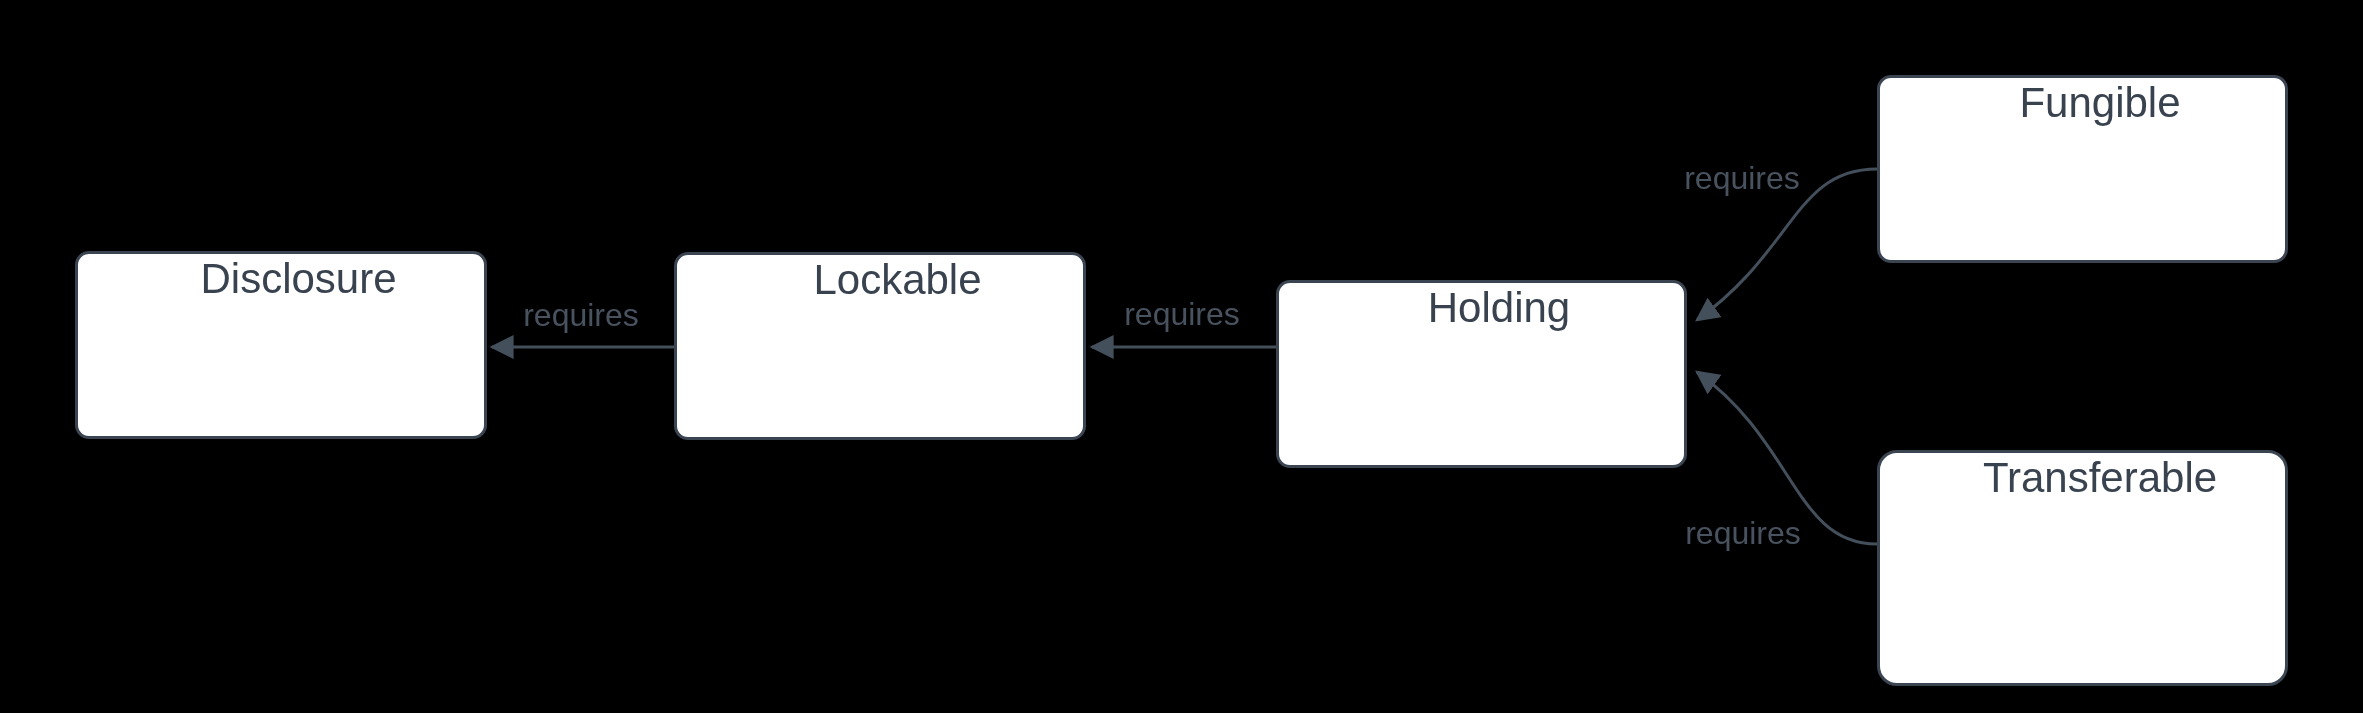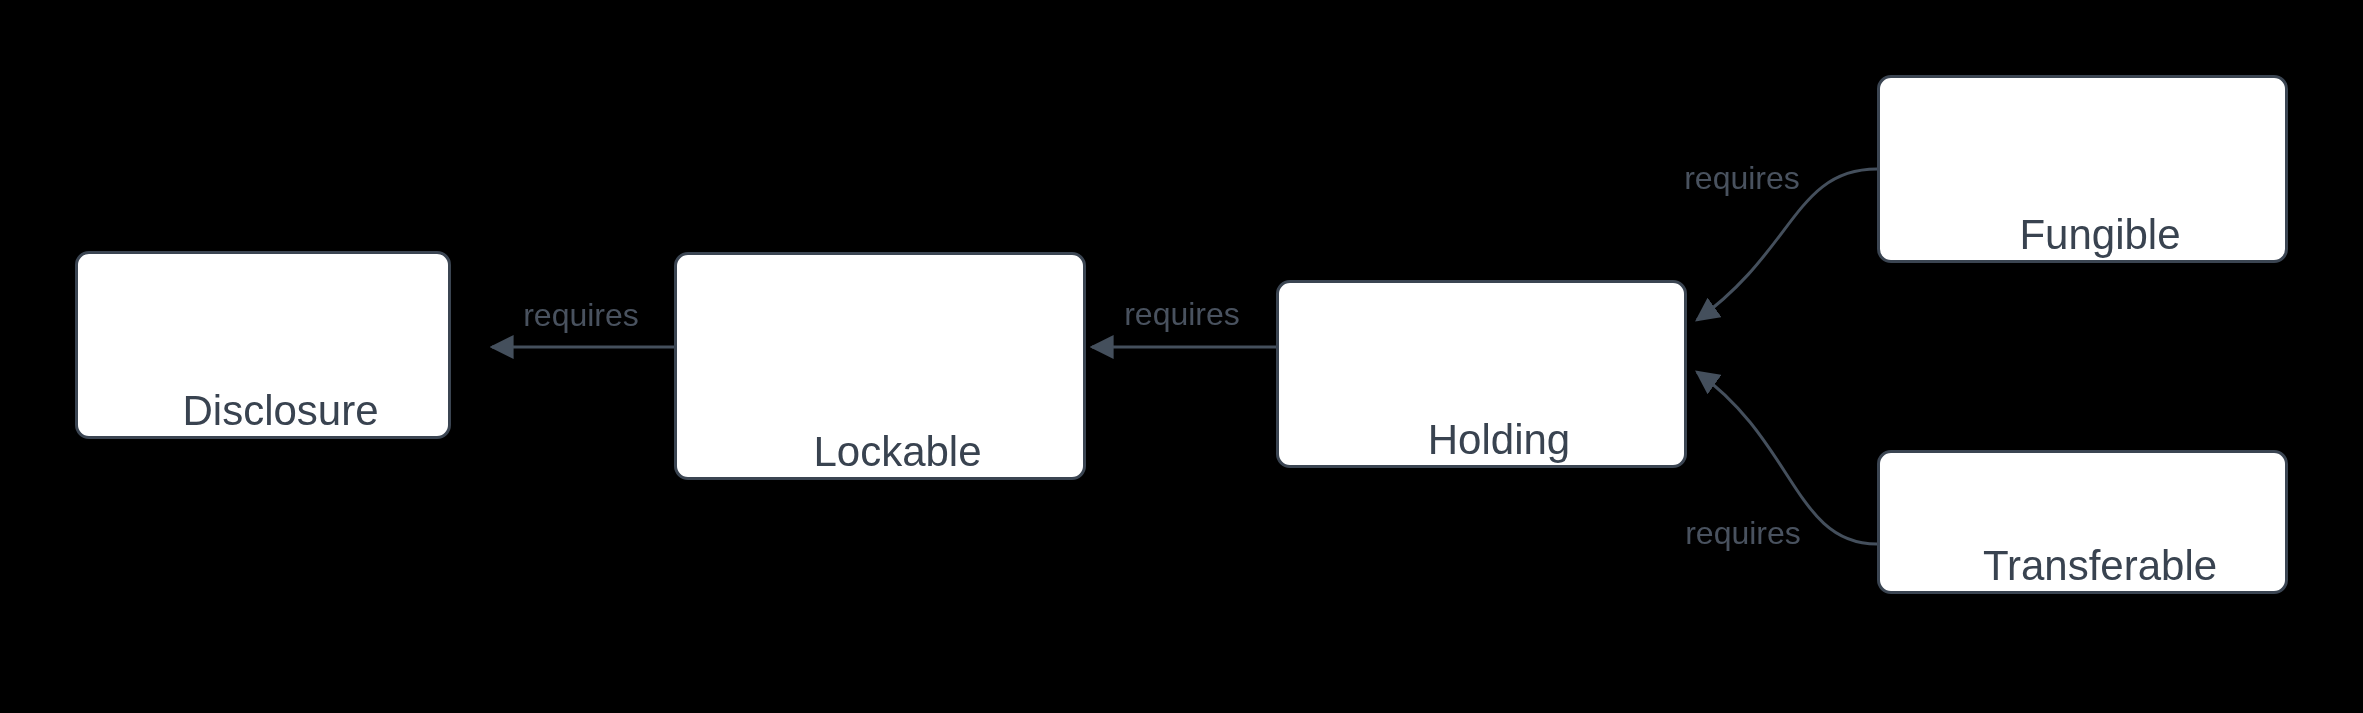--- a/index.html
+++ b/index.html
@@ -30,44 +30,44 @@
     fill: none;
     stroke: var(--edge-color);
     stroke-width: 3;
   }
   .node {
     position: absolute;
     background: var(--node-fill);
     border: 3px solid var(--node-border);
     border-radius: 14px;
     display: flex;
-    align-items: flex-end;
+    align-items: flex-start;
     justify-content: center;
     padding-left: 35px;
   }
   .node-label {
     color: var(--node-text);
     font-size: 42px;
     line-height: 1.2;
     white-space: nowrap;
   }
   .edge-label {
     position: absolute;
     transform: translate(-50%, -50%);
     color: var(--label-color);
     font-size: 32px;
     line-height: 1.2;
     white-space: nowrap;
   }
   
-  .node-disclosure   { left:   75px; top: 251px; width: 376px; height: 188px; }
-  .node-lockable     { left:  674px; top: 252px; width: 412px; height: 228px; }
+  .node-disclosure   { left:   75px; top: 251px; width: 412px; height: 188px; }
+  .node-lockable     { left:  674px; top: 252px; width: 412px; height: 188px; }
   .node-holding      { left: 1276px; top: 252px; width: 411px; height: 188px; margin-top: 28px; }
   .node-fungible     { left: 1877px; top:  75px; width: 411px; height: 188px; }
-  .node-transferable { left: 1877px; top: 450px; width: 411px; height: 144px; }
+  .node-transferable { left: 1877px; top: 450px; width: 411px; height: 236px; border-radius: 20px; }
   
   .label-lockable-disclosure   { left:  581px; top: 315px; }
   .label-holding-lockable      { left: 1182px; top: 314px; }
   .label-fungible-holding      { left: 1742px; top: 178px; }
   .label-transferable-holding  { left: 1743px; top: 533px; }
 </style>
 </head>
 <body>
 
 <div class="canvas">

